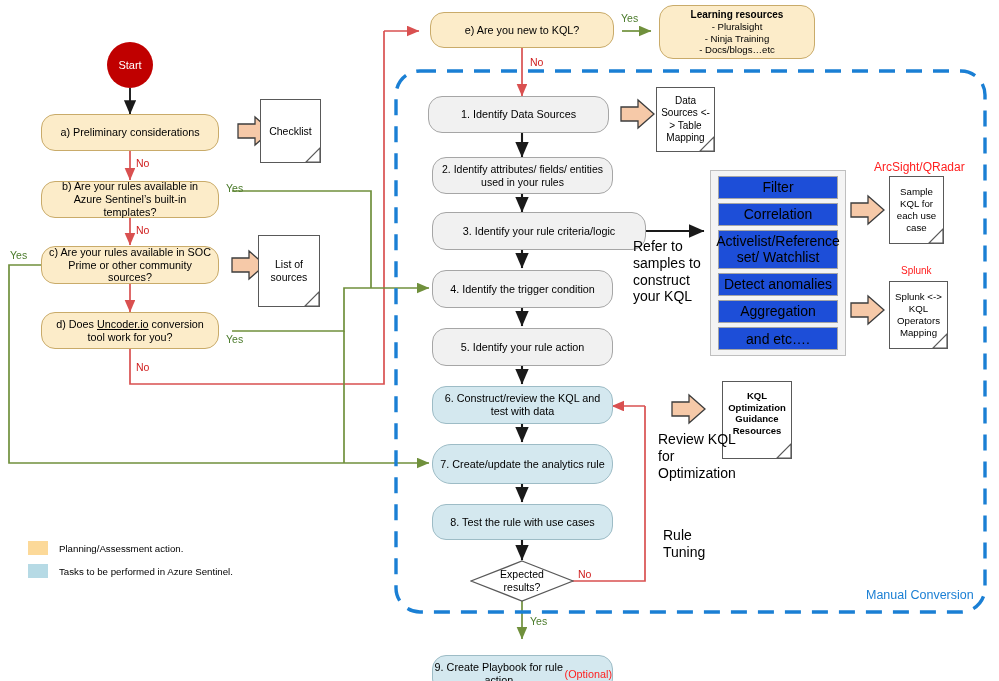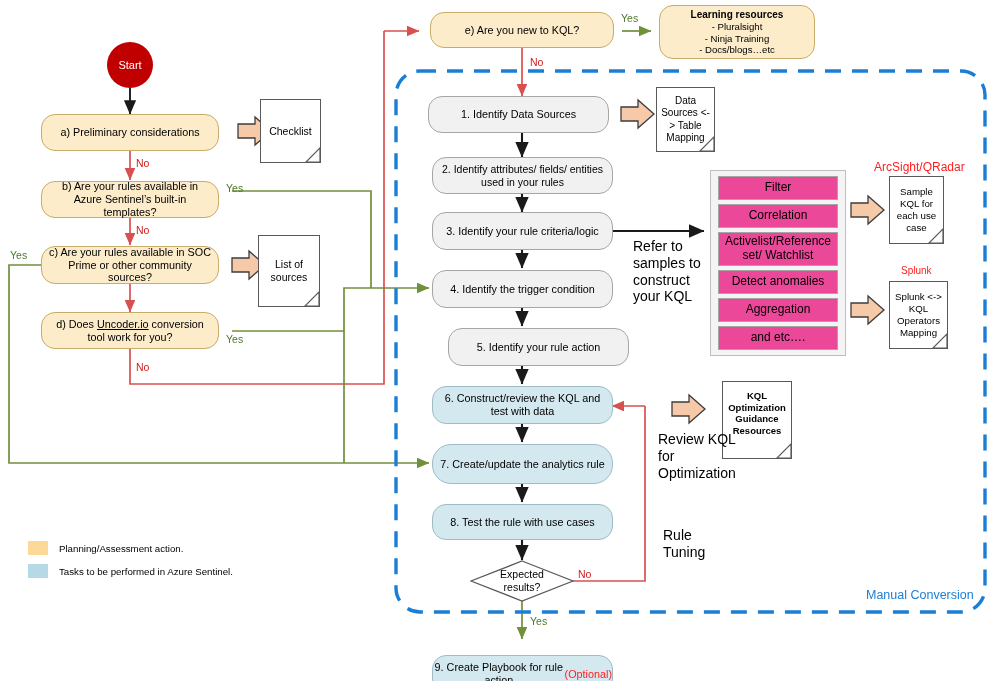--- a/index.html
+++ b/index.html
@@ -25,22 +25,22 @@
   .lbl{position:absolute;font-size:10.5px;color:#000;white-space:nowrap;}
   .lbl.yes{color:#4a7a2a;}
   .lbl.no{color:#d02020;}
   .lbl.red{color:#ff2020;}
   .lbl.blue{color:#1a7fd4;font-size:12.5px;}
   .lbl.small{font-size:14px;line-height:1.2;white-space:normal;text-align:left;margin-left:13px;}
 
   .sublist{position:absolute;box-sizing:border-box;background:#f4f4f4;
            border:1.5px solid #bfbfbf;padding:5px 7px;display:flex;
            flex-direction:column;gap:4.5px;}
-  .sublist .row{box-sizing:border-box;background:#ec4899;border:1.2px solid #a6a6a6;
-           font-size:12px;text-align:center;display:flex;align-items:center;
+  .sublist .row{box-sizing:border-box;background:#1d4ed8;border:1.2px solid #a6a6a6;
+           font-size:14px;text-align:center;display:flex;align-items:center;
            justify-content:center;line-height:1.15;padding:2px 2px;}
 
   .legend{position:absolute;}
   .legend .ritem{display:flex;align-items:center;margin-bottom:9px;}
   .legend .sw{width:20px;height:14px;margin-right:11px;flex:0 0 auto;}
   .legend .tx{font-size:9.7px;color:#000;white-space:nowrap;}
 
   .diamond{position:absolute;}
   .diamond .dtext{position:absolute;left:0;top:0;width:100%;height:100%;
      display:flex;flex-direction:column;align-items:center;justify-content:center;
@@ -167,29 +167,29 @@
   </div>
 
   <div class="node rrect third" style="left:428px;top:96px;width:181px;height:37px;font-size:10.8px;">
     <span class="ntext">1. Identify Data Sources</span>
   </div>
 
   <div class="node rrect third" style="left:432px;top:157px;width:181px;height:37px;font-size:10.5px;">
     <span class="ntext">2. Identify attributes/ fields/ entities used in your rules</span>
   </div>
 
-  <div class="node rrect third" style="left:432px;top:212px;width:181px;height:38px;font-size:10.8px;">
+  <div class="node rrect third" style="left:432px;top:212px;width:214px;height:38px;font-size:10.8px;">
     <span class="ntext">3. Identify your rule criteria/logic</span>
   </div>
 
   <div class="node rrect third" style="left:432px;top:270px;width:181px;height:38px;font-size:10.8px;">
     <span class="ntext">4. Identify the trigger condition</span>
   </div>
 
-  <div class="node rrect third" style="left:432px;top:328px;width:181px;height:38px;font-size:10.8px;margin-left:16px;">
+  <div class="node rrect third" style="left:432px;top:328px;width:181px;height:38px;font-size:10.8px;">
     <span class="ntext">5. Identify your rule action</span>
   </div>
 
   <div class="node rrect sentinel" style="left:432px;top:386px;width:181px;height:38px;font-size:10.8px;">
     <span class="ntext">6. Construct/review the KQL and test with data</span>
   </div>
 
   <div class="node rrect sentinel" style="left:432px;top:444px;width:181px;height:40px;font-size:10.8px;border-radius:19px;">
     <span class="ntext">7. Create/update the analytics rule</span>
   </div>

